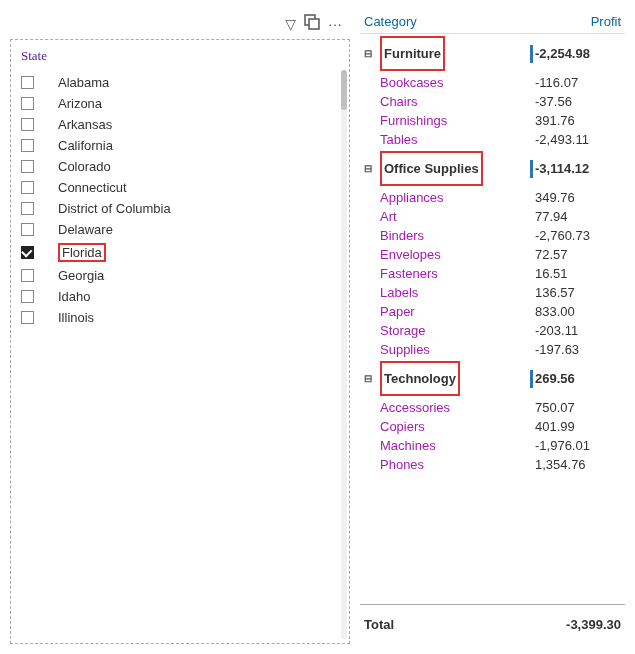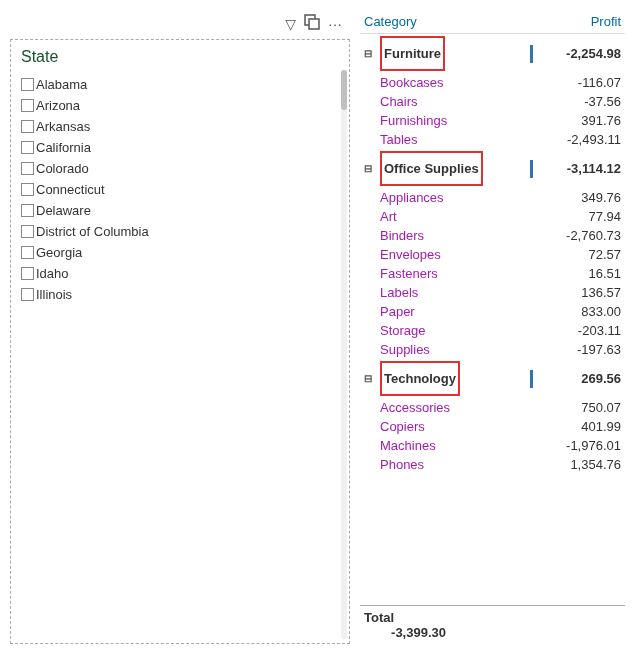--- a/index.html
+++ b/index.html
@@ -41,33 +41,34 @@
       font-size: 14px;
       cursor: pointer;
     }
     .filter-box {
       border: 1.5px dashed #aaa;
       padding: 8px 10px;
       flex: 1;
       position: relative;
     }
     .filter-box-label {
-      font-size: 16px;
-      color: #14532d;
+      font-size: 13px;
+      color: #4c1d95;
       margin-bottom: 8px;
+      font-family: Liberation Serif, serif;
     }
     .state-list {
       list-style: none;
       overflow-y: auto;
       max-height: 480px;
     }
     .state-item {
       display: flex;
       align-items: center;
-      gap: 2px;
+      gap: 24px;
       padding: 3px 0;
       font-size: 13px;
     }
     .state-checkbox {
       width: 13px;
       height: 13px;
       border: 1px solid #888;
       display: inline-flex;
       align-items: center;
       justify-content: center;
@@ -141,21 +142,21 @@
       align-items: center;
       padding: 2px 0;
       font-size: 13px;
     }
     .row-category {
       flex: 1;
       padding-left: 4px;
     }
     .row-profit {
       width: 90px;
-      text-align: right;
+      text-align: left;
       padding-right: 4px;
     }
     .group-row {
       font-weight: bold;
     }
     .group-row .row-category {
       display: flex;
       align-items: center;
       gap: 4px;
     }
@@ -168,22 +169,22 @@
       color: #555;
       width: 12px;
     }
     .sub-row .row-category {
       padding-left: 20px;
       color: #a21caf;
       font-weight: normal;
     }
     .total-row {
       display: flex;
-      flex-direction: column;
-      padding: 4px 0;
+      flex-direction: row;
+      padding: 12px 0;
       border-top: 1px solid #aaa;
       font-weight: bold;
       font-size: 13px;
       margin-top: 18px;
     }
     .total-label {
       flex: 1;
       padding-left: 4px;
     }
     .total-profit {
@@ -237,25 +238,29 @@
           <li class="state-item">
             <div class="state-checkbox"></div>
             <span>Colorado</span>
           </li>
           <li class="state-item">
             <div class="state-checkbox"></div>
             <span>Connecticut</span>
           </li>
           <li class="state-item">
             <div class="state-checkbox"></div>
+            <span>District of Columbia</span>
+          </li>
+          <li class="state-item">
+            <div class="state-checkbox"></div>
             <span>Delaware</span>
           </li>
           <li class="state-item">
-            <div class="state-checkbox"></div>
-            <span>District of Columbia</span>
+            <div class="state-checkbox checked"></div>
+            <span class="state-label-selected">Florida</span>
           </li>
           <li class="state-item">
             <div class="state-checkbox"></div>
             <span>Georgia</span>
           </li>
           <li class="state-item">
             <div class="state-checkbox"></div>
             <span>Idaho</span>
           </li>
           <li class="state-item">

